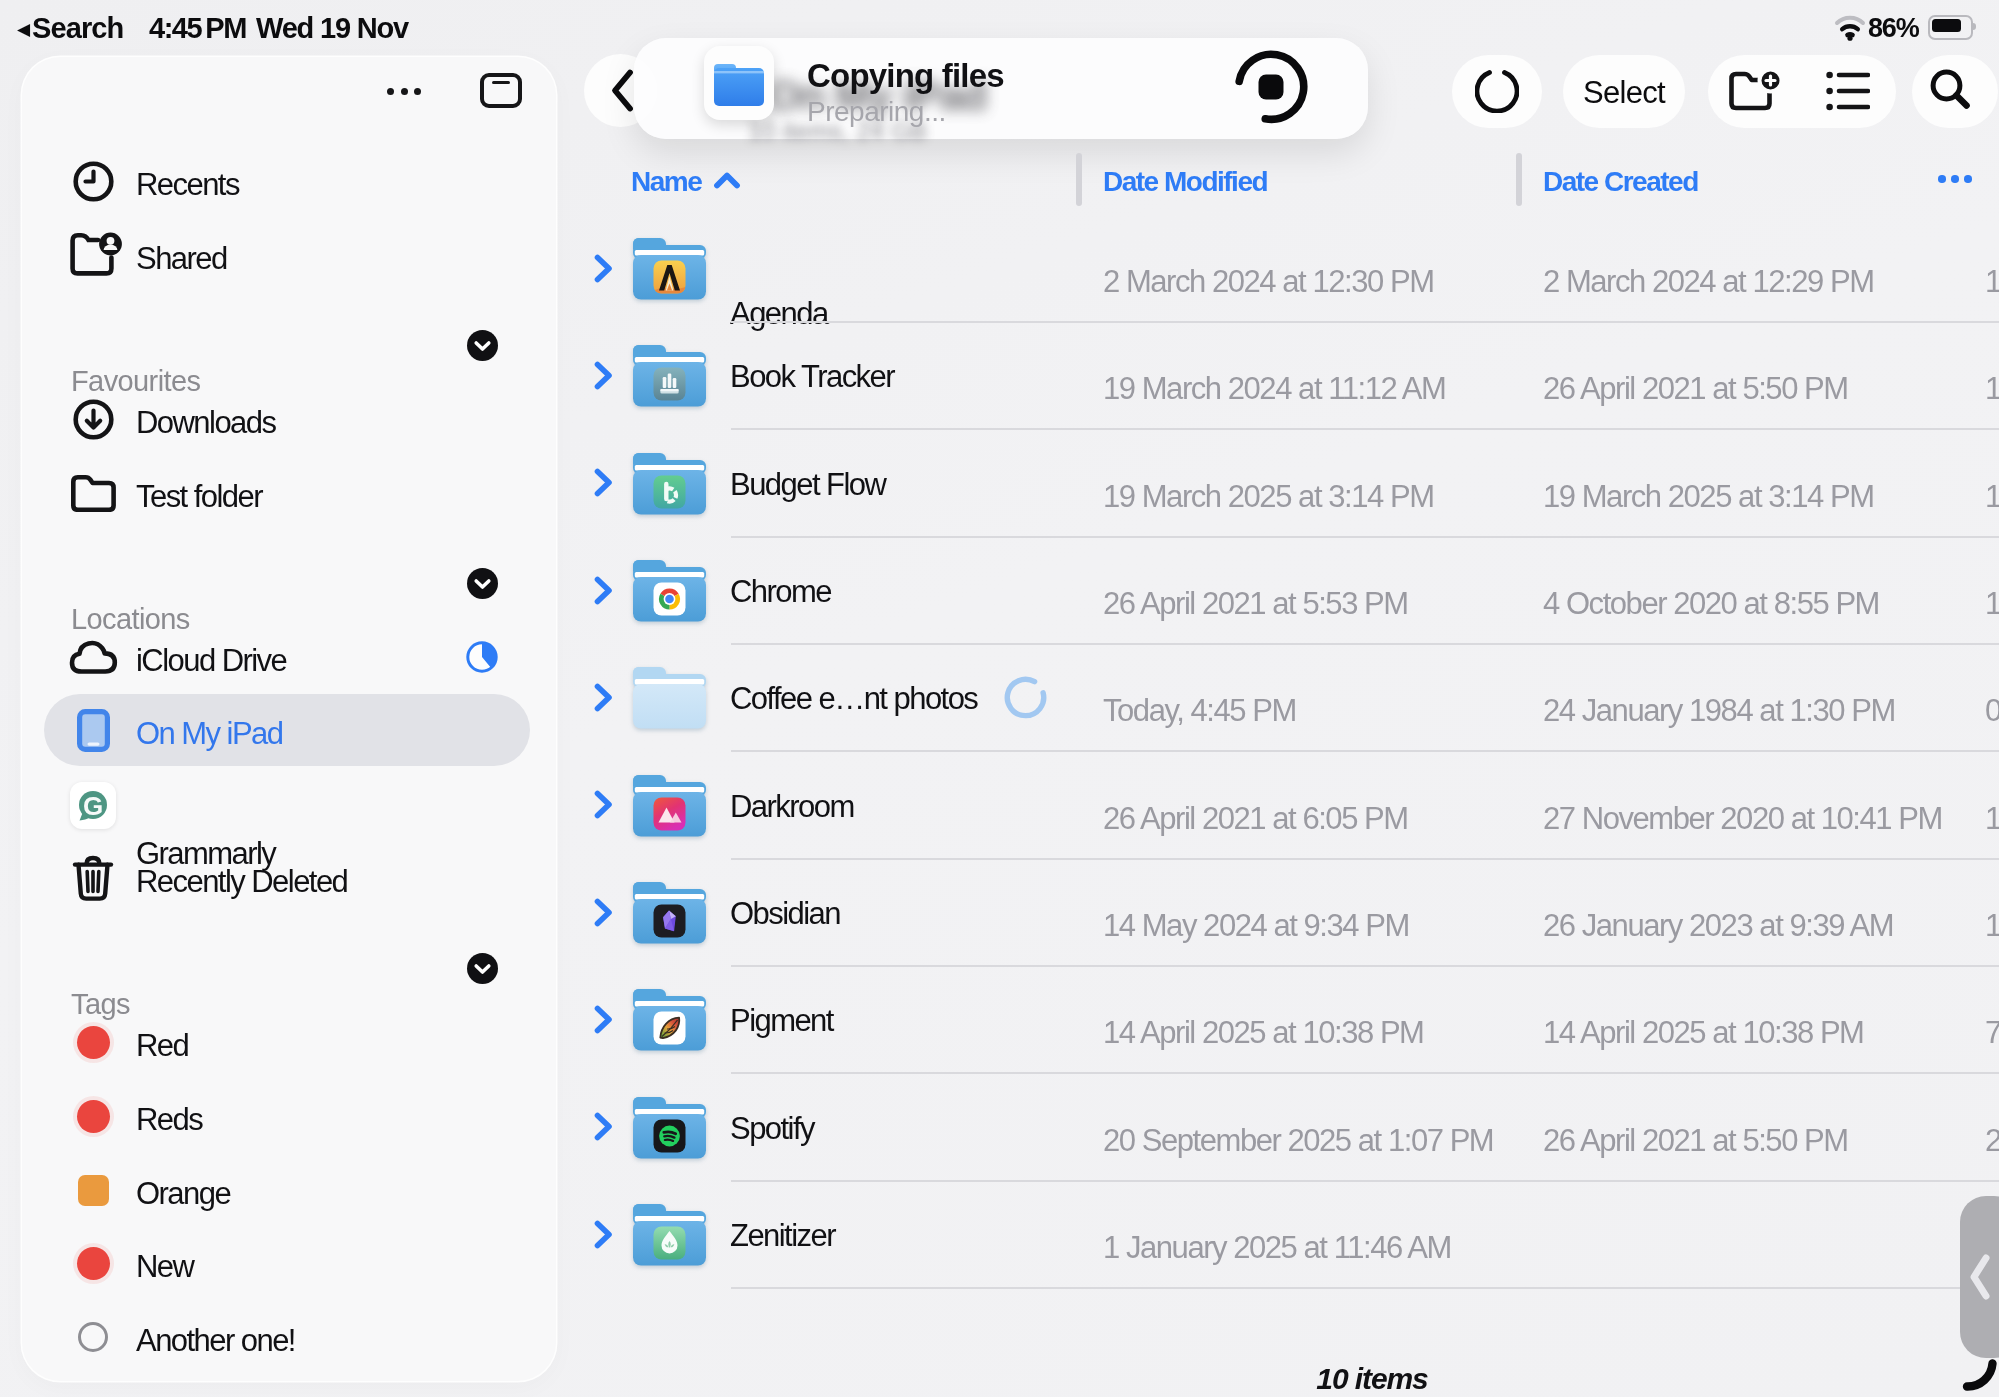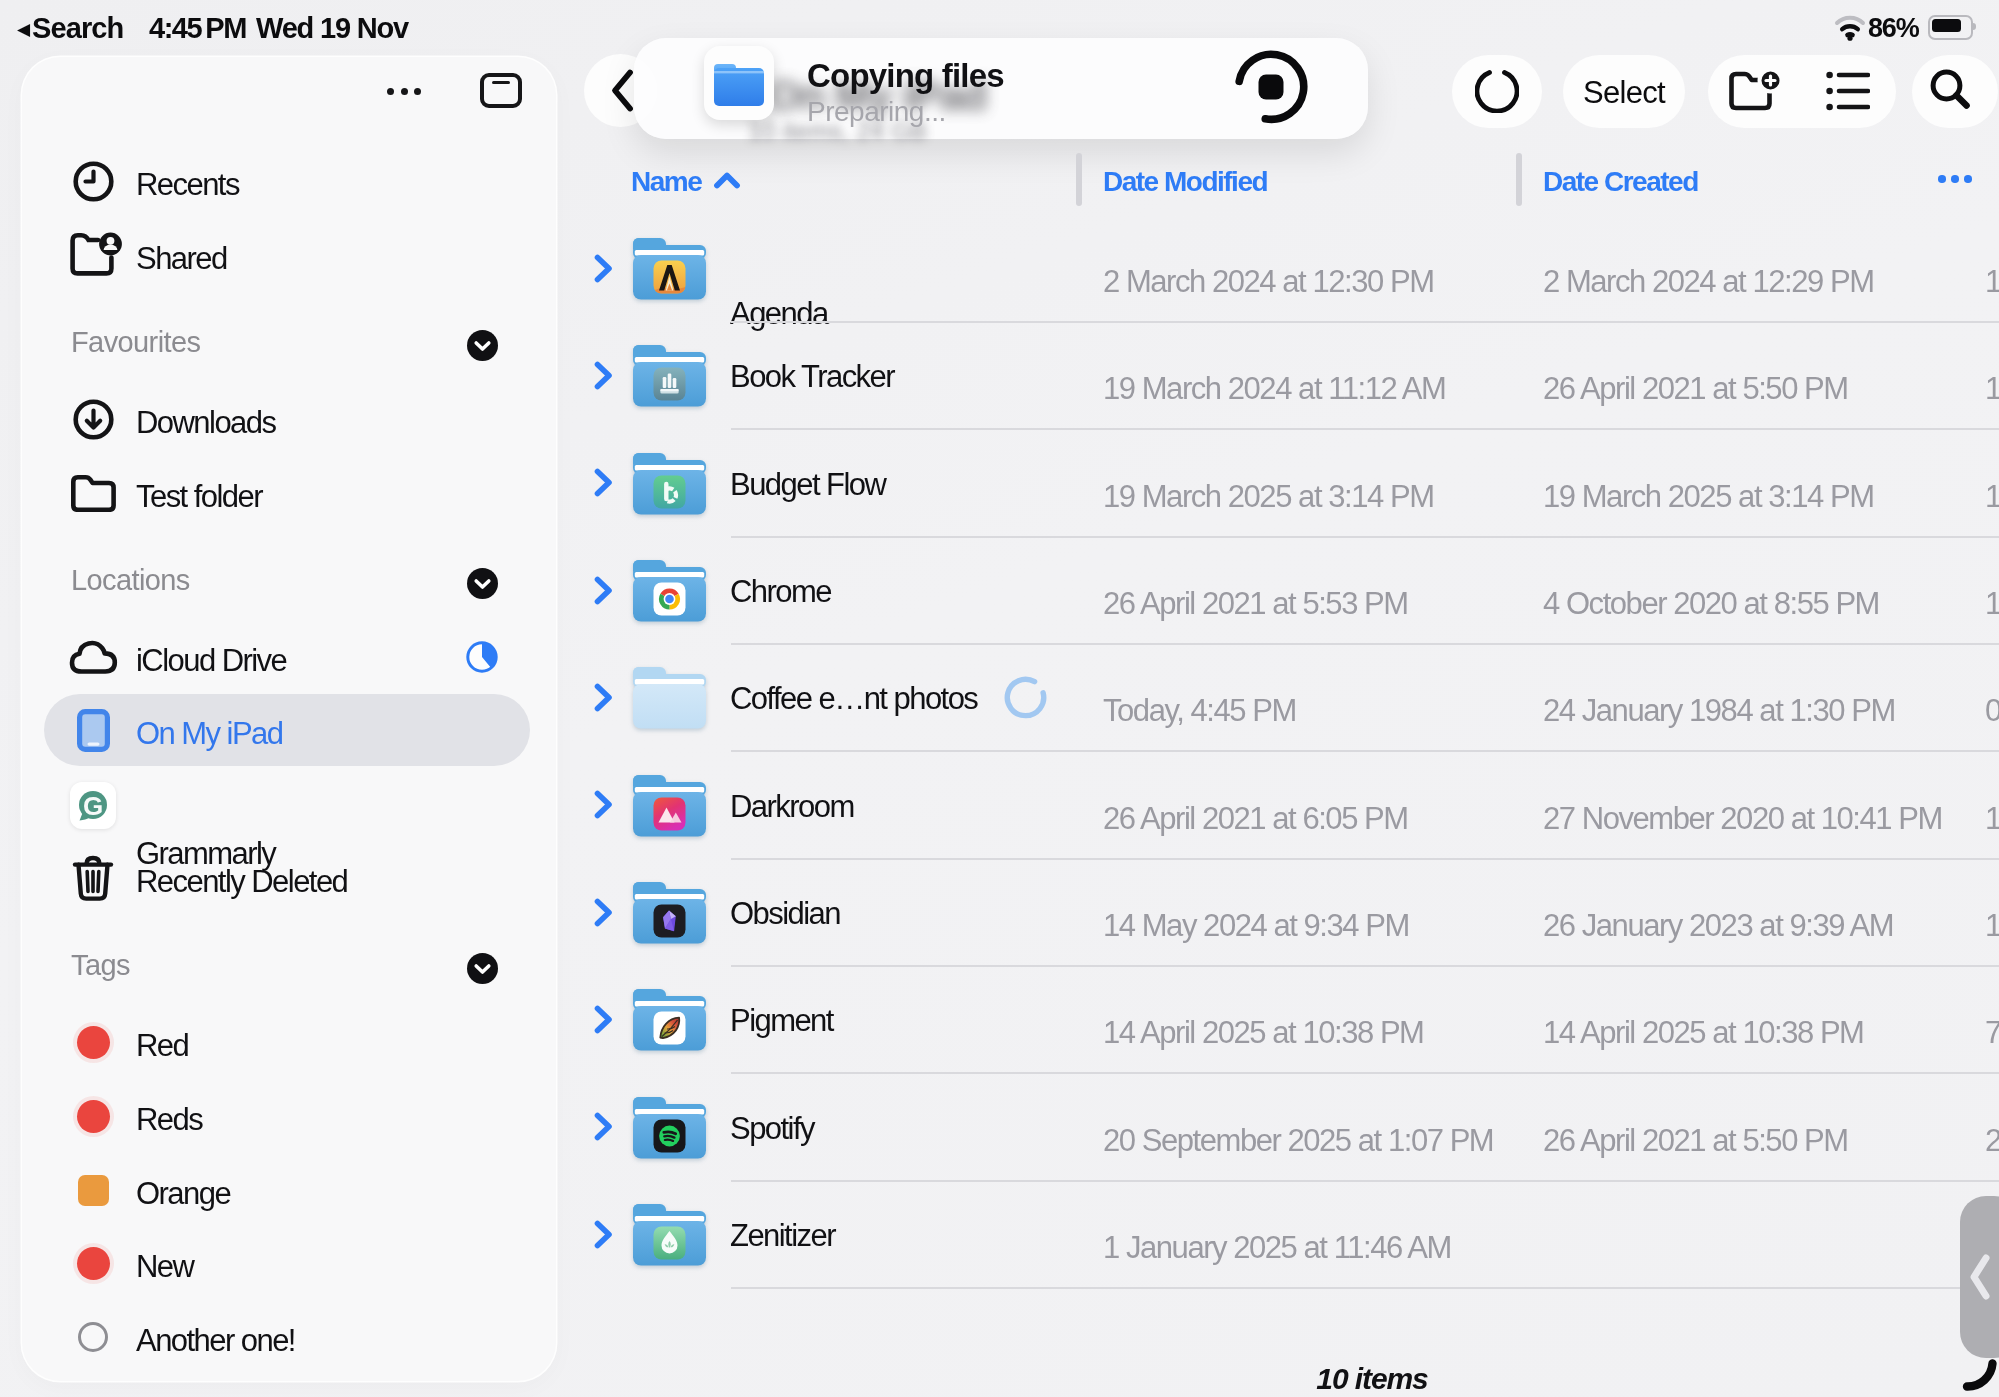--- a/index.html
+++ b/index.html
@@ -3,21 +3,21 @@
 <style>
 html,body{margin:0;padding:0;}
 body{width:1999px;height:1397px;overflow:hidden;background:#f1f1f3;
  font-family:"Liberation Sans",sans-serif;-webkit-font-smoothing:antialiased;}
 #page{position:absolute;left:0;top:0;width:1999px;height:1397px;
  background:linear-gradient(160deg,#efeff1 0%,#f2f2f4 45%,#f1f1f3 100%);}
 .abs{position:absolute;}
 .lbl{font-size:31px;letter-spacing:-1.55px;color:#111114;white-space:nowrap;line-height:35px;}
 .date{letter-spacing:-1.45px;}
 .gray{color:#9a9aa1;margin-top:12px;}
-.hdr{font-size:29px;letter-spacing:-0.6px;color:#8b8b90;}
+.hdr{font-size:29px;letter-spacing:-0.6px;color:#8b8b90;margin-top:39px;}
 .chdr{font-size:28px;font-weight:700;letter-spacing:-1.5px;color:#2e7cf6;white-space:nowrap;}
 svg{display:block;}
 </style></head><body>
 <div id="page">
 
 <div class="abs" style="left:17px;top:19px;font-size:17px;color:#0c0c0e;">◀</div>
 <div class="abs" style="left:32px;top:12px;font-size:29px;font-weight:700;letter-spacing:-0.9px;color:#0c0c0e;">Search</div>
 <div class="abs" style="left:149px;top:12px;font-size:29px;font-weight:700;letter-spacing:-1.5px;color:#0c0c0e;">4:45 PM</div>
 <div class="abs" style="left:256px;top:12px;font-size:29px;font-weight:700;letter-spacing:-1.2px;color:#0c0c0e;">Wed 19 Nov</div>
 <svg class="abs" style="left:1834px;top:11px" width="32" height="32" viewBox="0 0 32 32">

